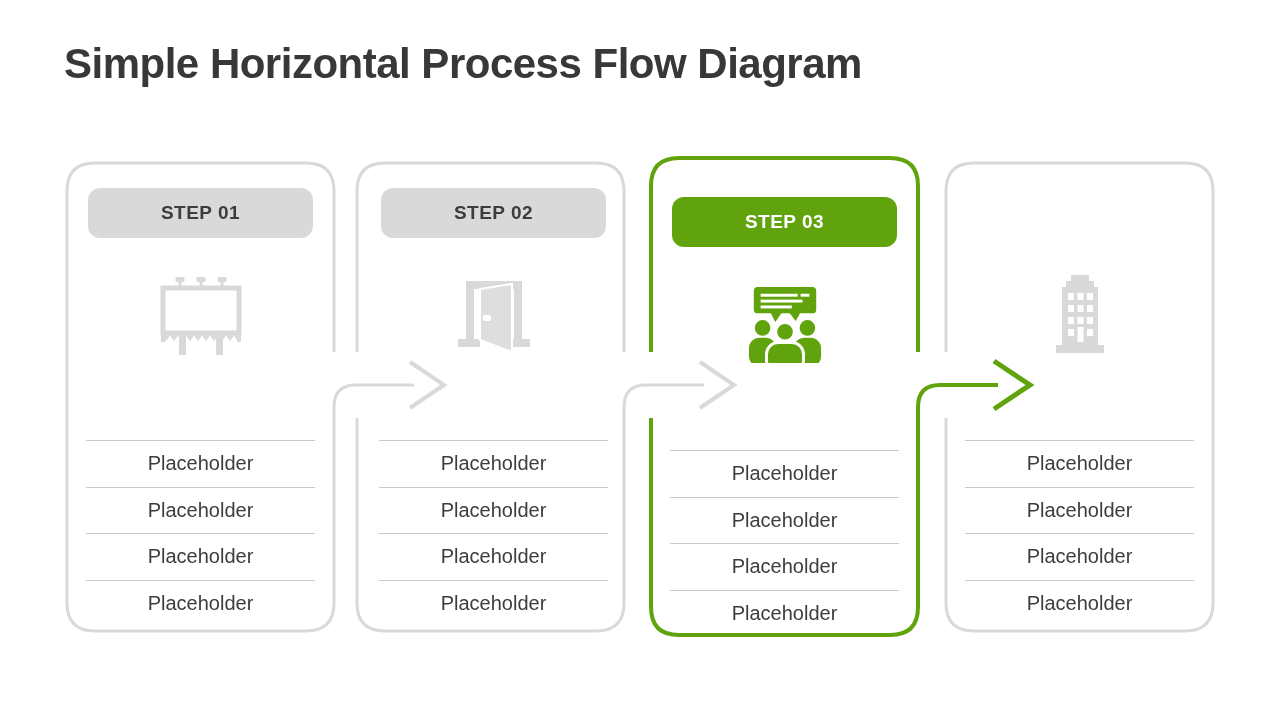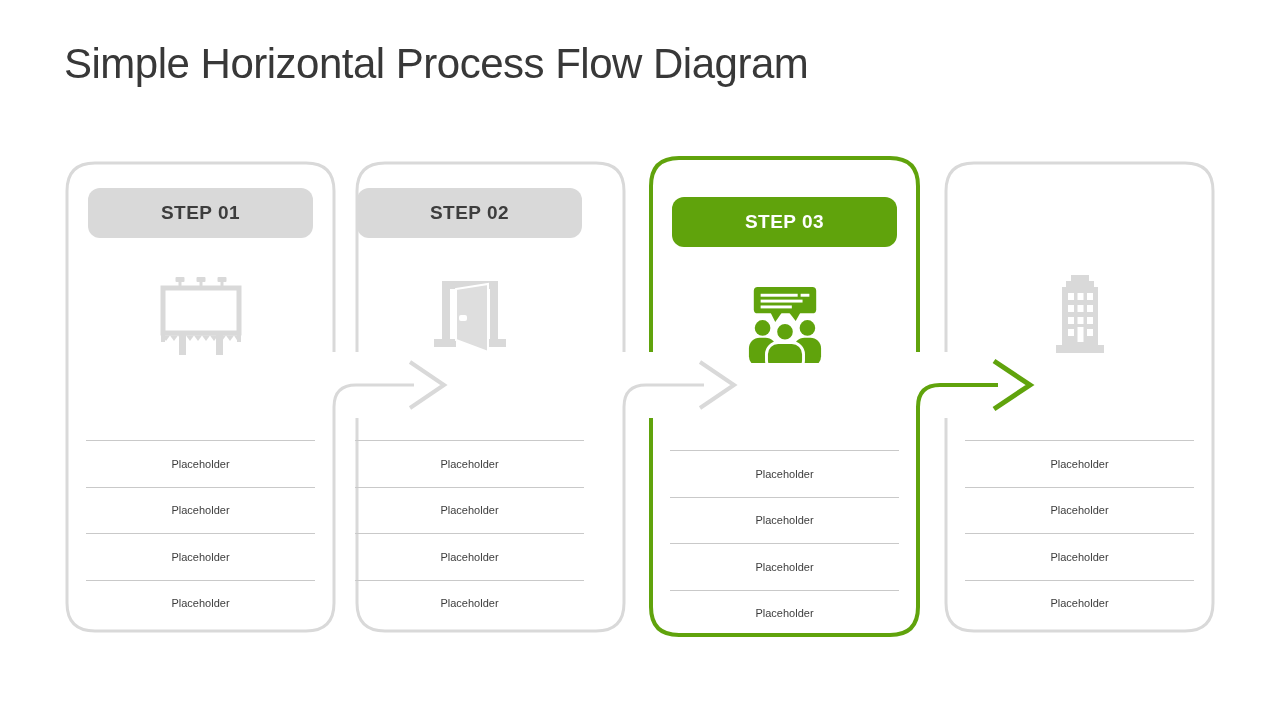--- a/index.html
+++ b/index.html
@@ -1,40 +1,40 @@
 <!DOCTYPE html>
 <html style="--accent: #60a30c; --muted: #d9d9d9; --line: #c9c9c9; --text: #3d3d3d;"><head>
 <meta charset="utf-8">
 <style>
   html,body{margin:0;padding:0;background:#fff;}
   .stage{position:relative;width:1280px;height:720px;background:#ffffff;overflow:hidden;
          font-family:"Liberation Sans",sans-serif;}
   .title{position:absolute;left:64px;top:42px;font-size:42px;line-height:1.05;
-         color:#383838;letter-spacing:-0.5px;font-weight:400;white-space:nowrap;text-align:center;}
+         color:#383838;letter-spacing:-0.5px;font-weight:700;white-space:nowrap;text-align:center;}
   
   .borders{position:absolute;left:0;top:0;pointer-events:none;}
   .gray-outline{stroke:var(--muted);stroke-width:3;fill:none;}
   .gray-chev{stroke:var(--muted);stroke-width:4;fill:none;}
   .green-outline{stroke:var(--accent);stroke-width:4;fill:none;}
   .green-chev{stroke:var(--accent);stroke-width:5;fill:none;}
   
   .card{position:absolute;top:163px;height:468px;width:267px;}
   .card.accent{top:168px;height:477px;}
   .pill{position:absolute;top:25px;left:21px;right:21px;height:50px;border-radius:12px;
         background:var(--muted);display:flex;align-items:center;justify-content:center;
         font-size:19px;font-weight:bold;letter-spacing:0.5px;color:var(--text);}
   .card.accent .pill{top:29px;background:var(--accent);color:#ffffff;}
   .icon-wrap{position:absolute;top:112px;left:50%;transform:translateX(-50%);}
   .card.accent .icon-wrap{top:117px;}
   .mfill{fill:var(--muted);}
   .afill{fill:var(--accent);}
   .rows{position:absolute;top:277px;left:19px;right:19px;}
   .card.accent .rows{top:282px;}
   .row{height:45.5px;border-top:1px solid var(--line);display:flex;align-items:center;
-       justify-content:center;font-size:11px;color:var(--text);}
+       justify-content:center;font-size:20px;color:var(--text);}
 </style>
 </head>
 <body>
 
 <div class="stage">
 
   <div class="title">Simple Horizontal Process Flow Diagram</div>
 
   <svg class="borders" width="1280" height="720" viewBox="0 0 1280 720">
     <path class="gray-outline" d="M334,352 V191 Q334,163 306,163 H95 Q67,163 67,191 V603 Q67,631 95,631 H306 Q334,631 334,603 V407 Q334,385 356,385 H414"></path>
@@ -79,21 +79,21 @@
       </svg>
     </div>
     <div class="rows">
       <div class="row">Placeholder</div>
       <div class="row">Placeholder</div>
       <div class="row">Placeholder</div>
       <div class="row">Placeholder</div>
     </div>
   </div>
 
-  <div class="card" style="left:336px">
+  <div class="card" style="left:360px">
     <div class="pill">STEP 02</div>
     <div class="icon-wrap">
       <svg width="80" height="80" viewBox="0 0 80 80">
         <rect class="mfill" x="12" y="6" width="56" height="8"></rect>
         <rect class="mfill" x="12" y="6" width="8" height="60"></rect>
         <rect class="mfill" x="60" y="6" width="8" height="60"></rect>
         <rect class="mfill" x="4" y="64" width="22" height="8"></rect>
         <rect class="mfill" x="54" y="64" width="22" height="8"></rect>
         <polygon points="26,14 58,9 58,77 26,65" fill="#dedede" stroke="#ffffff" stroke-width="2"></polygon>
         <rect x="29" y="40" width="8" height="6" rx="2" fill="#ffffff"></rect>

